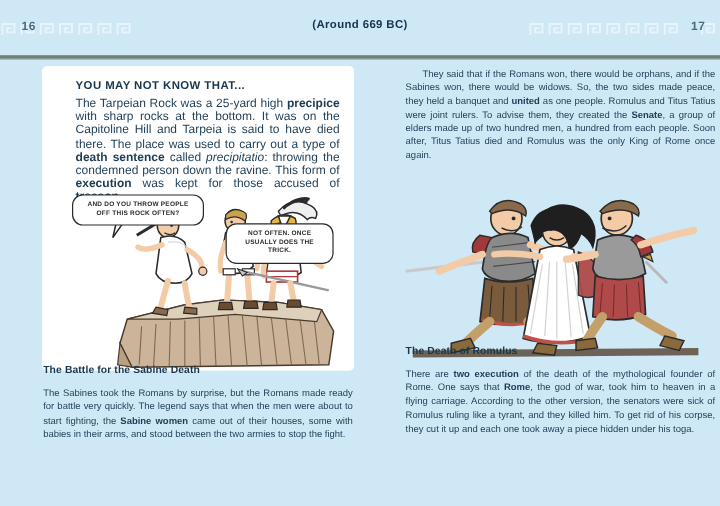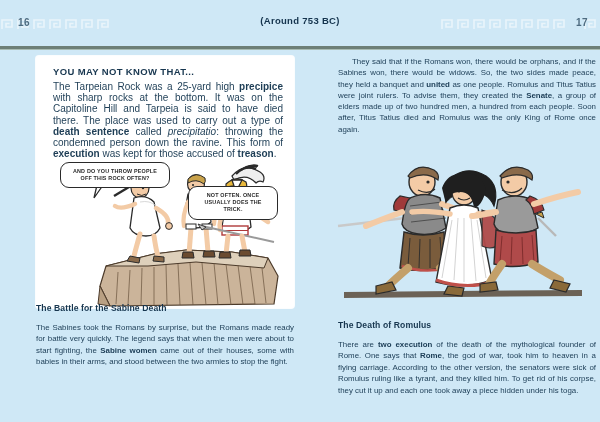--- a/index.html
+++ b/index.html
@@ -61,21 +61,21 @@
   
   .infobox{
     position:relative;
     background:#ffffff;
     border-radius:3px;
     width:258px;
     height:252px;
     overflow:hidden;
     box-shadow:0 0 0 1px rgba(255,255,255,.9);
   }
-  .infobox .pad{padding:10px 11px 0 17px;}
+  .infobox .pad{padding:10px 11px 0 27px;}
   .ib-title{
     font-size:9.5px;font-weight:700;letter-spacing:.35px;
     color:#17364f;margin:0 0 4px 0;
   }
   .ib-body{
     font-size:10px;line-height:11.2px;color:#1d3d55;
     text-align:justify;margin:0;
   }
   .ib-body b{font-weight:700;}
   .ib-body i{font-style:italic;}
@@ -104,21 +104,21 @@
   .indent{text-indent:14px;}
 
   
   .rimg{
     position:absolute;left:338px;top:160px;width:250px;height:142px;
   }
 
   
   .sect{position:absolute;width:258px;}
   .sect.left{left:36px;top:303px;}
-  .sect.right{left:338px;top:320px;}
+  .sect.right{left:338px;top:287px;}
   .sect h3{
     font-size:8.6px;font-weight:700;color:#17364f;
     margin:0 0 9px 0;letter-spacing:.1px;
   }
   .sect p{
     font-size:7.9px;line-height:11.4px;color:#1b3c55;
     text-align:justify;margin:0;
   }
   .sect p b{font-weight:700;}
 
@@ -158,21 +158,21 @@
           <path d="M114 11 L114 2 L124 2 L124 9 L118 9 L118 5.5 L121.5 5.5"></path>
           <path d="M145 11 L145 2 L155 2 L155 9 L149 9 L149 5.5 L152.5 5.5"></path>
         </g>
       </svg>
     </div>
 
     <div class="pgnum left">16</div>
     <div class="pgnum right">17</div>
 
     <div class="head-title">
-      <div class="t2">(Around 753 BC)</div>
+      <div class="t2">(Around 669 BC)</div>
     </div>
   </div>
   <div class="rule"></div>
   <div class="rule2"></div>
 
   <div class="col left">
     <div class="infobox">
       <div class="pad">
         <div class="ib-title">YOU MAY NOT KNOW THAT...</div>
         <p class="ib-body">The Tarpeian Rock was a 25-yard high <b>precipice</b> with sharp rocks at the bottom. It was on the Capitoline Hill and Tarpeia is said to have died there. The place was used to carry out a type of <b>death sentence</b> called <i>precipitatio</i>: throwing the condemned person down the ravine. This form of <b>execution</b> was kept for those accused of <b>treason</b>.</p>

